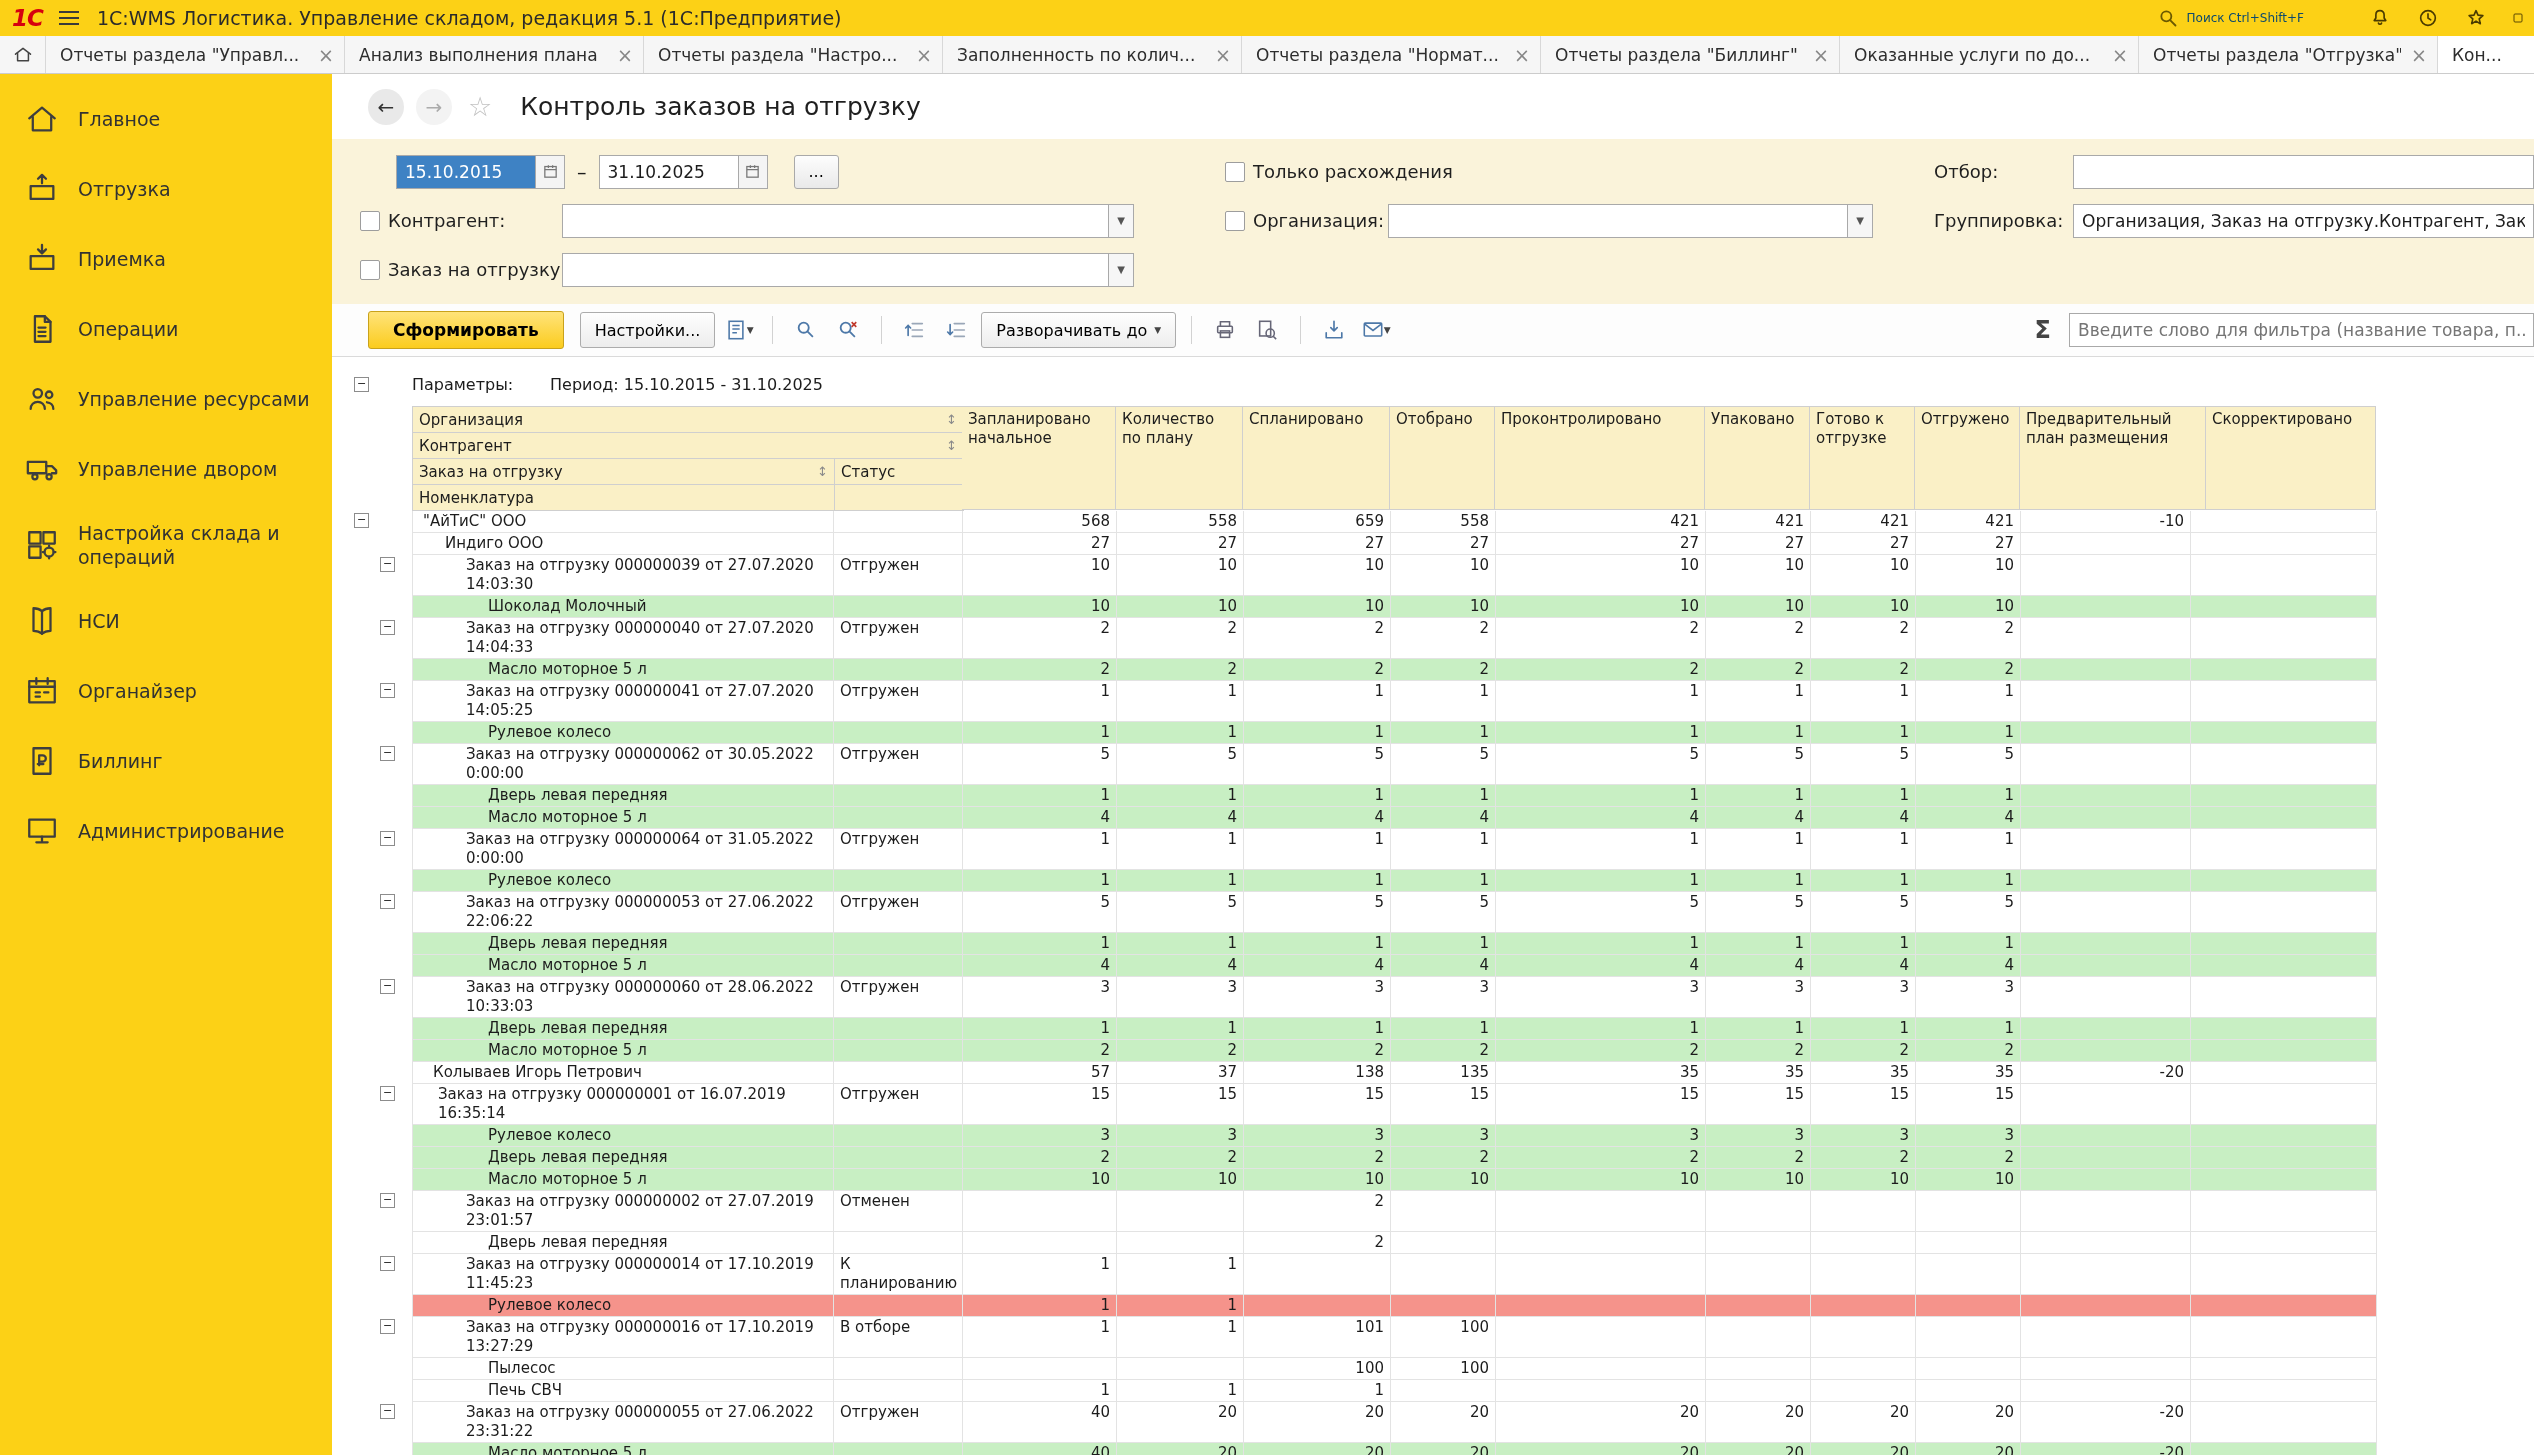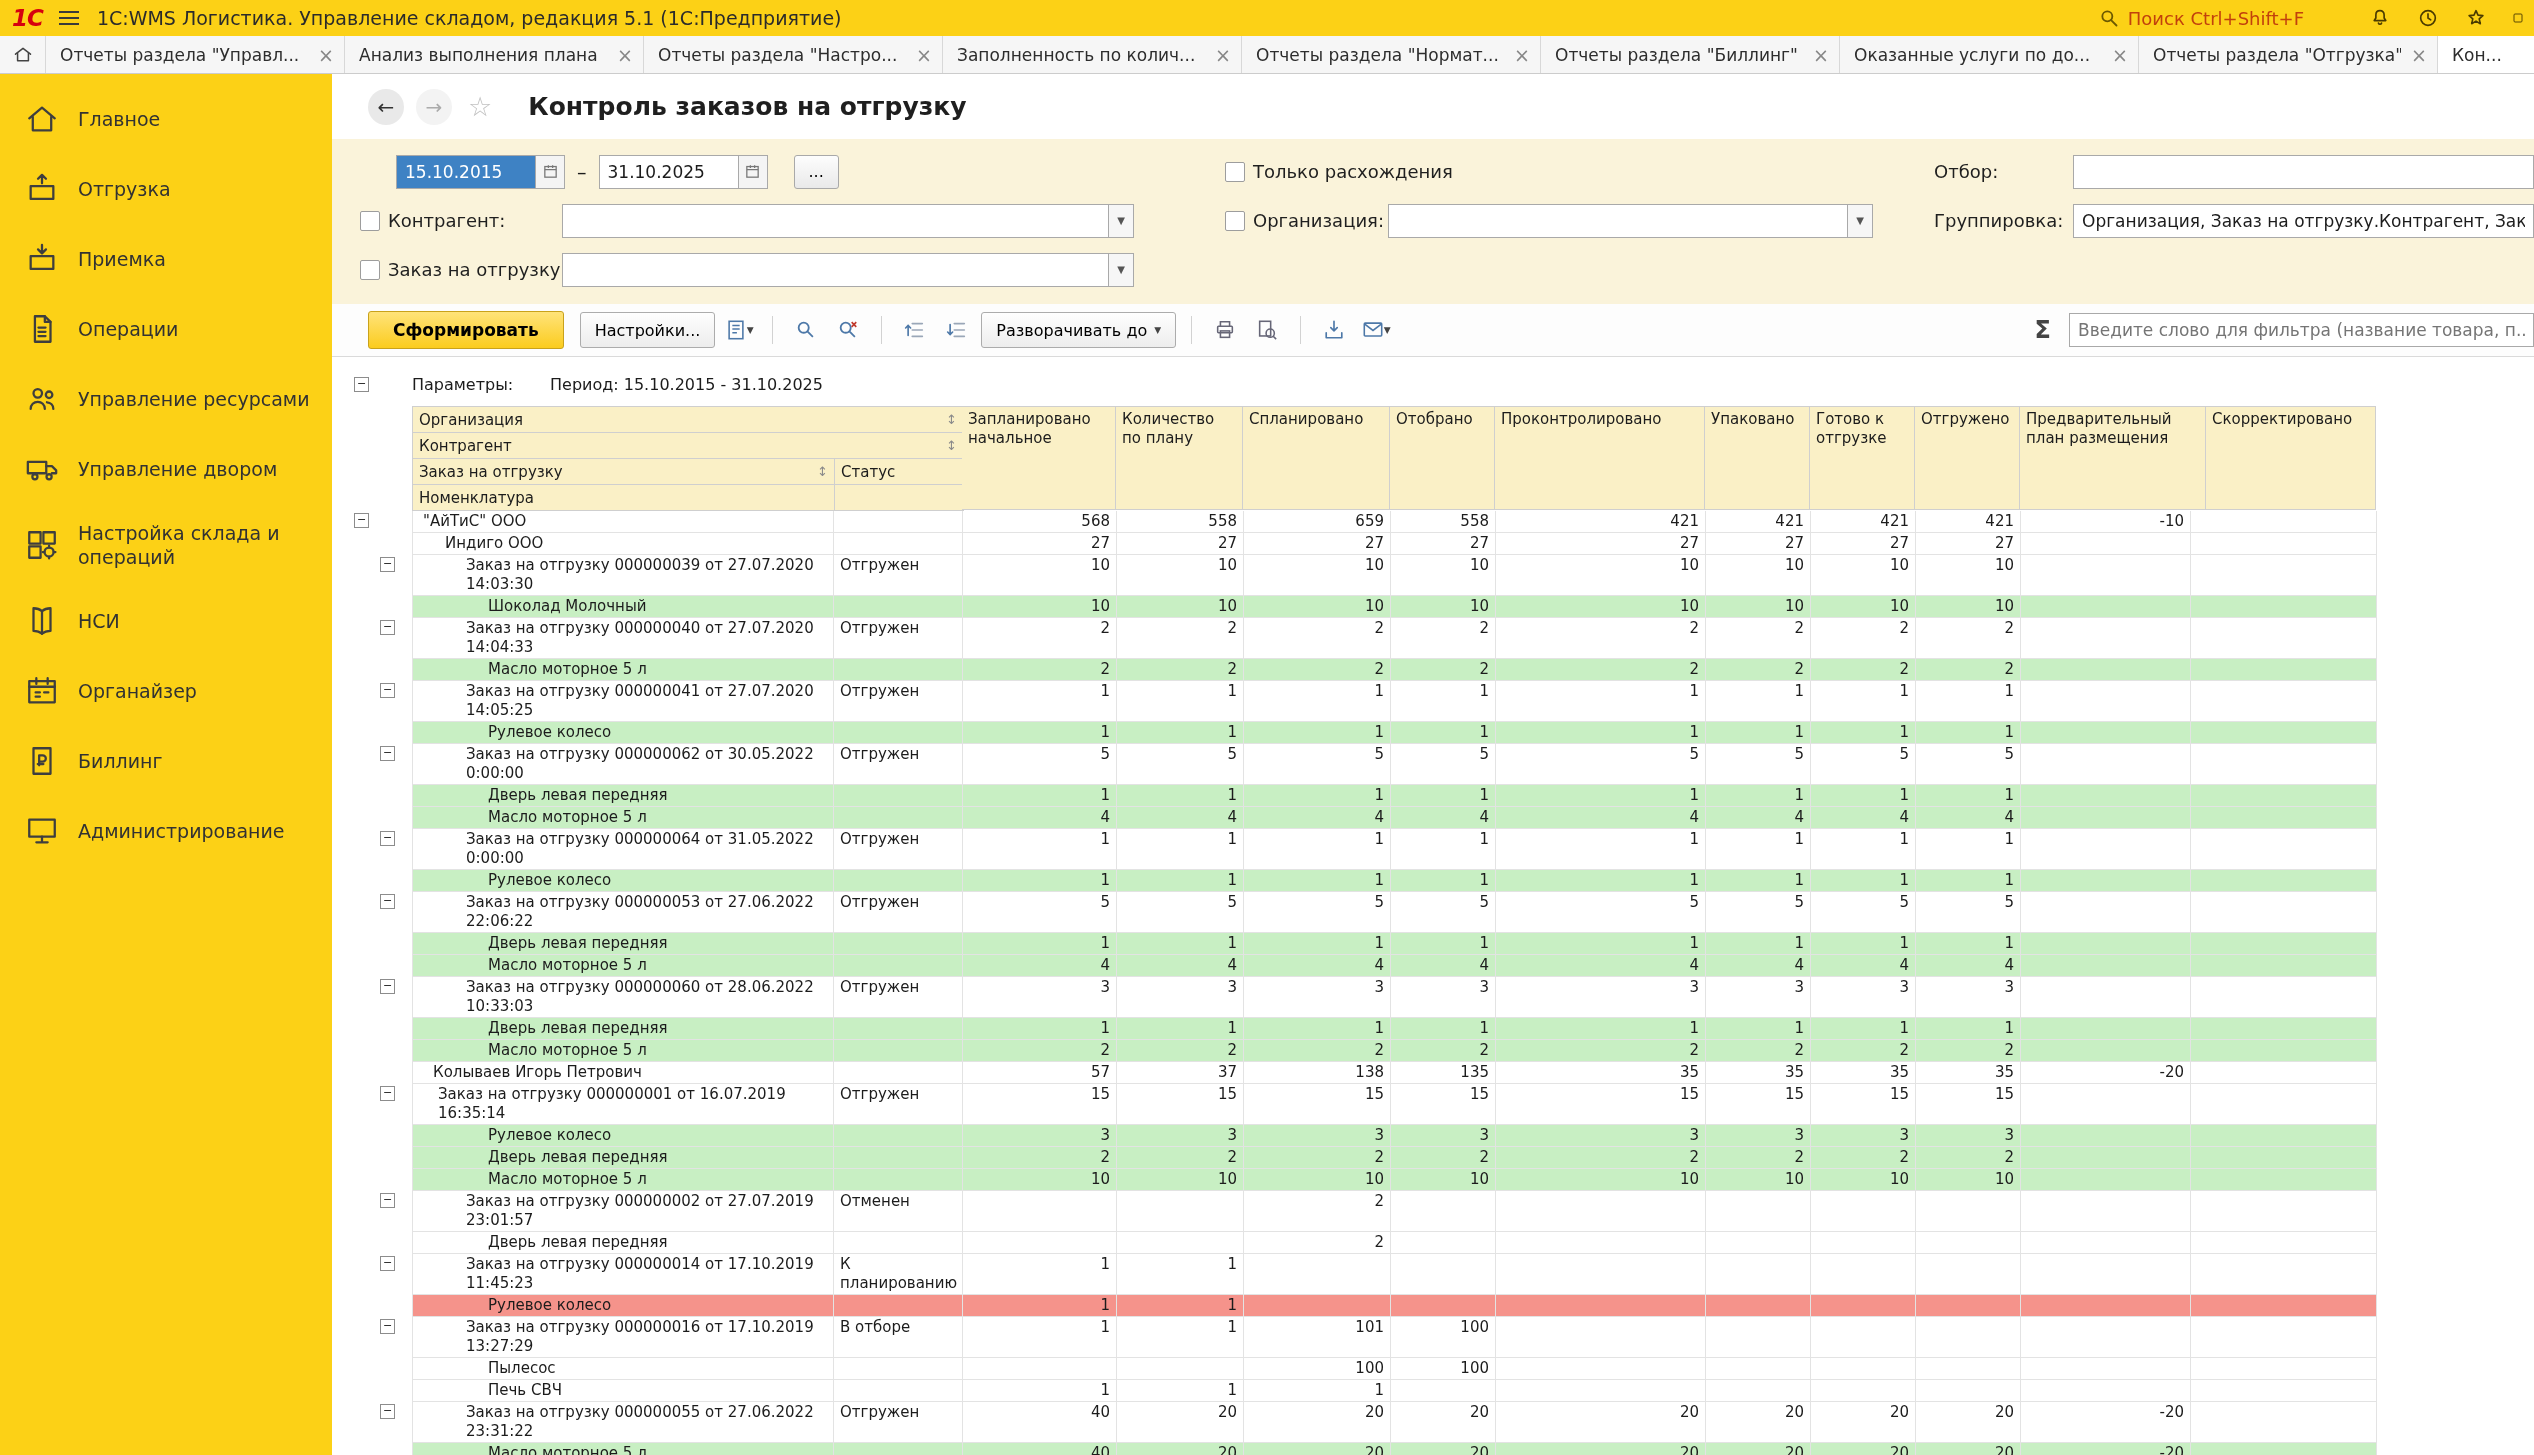--- a/index.html
+++ b/index.html
@@ -7,21 +7,21 @@
   body{font-family:"DejaVu Sans",sans-serif;background:#fff;color:#1c1c1c;}
 
   
   .topbar{height:36px;background:#FCD116;display:flex;align-items:center;justify-content:space-between;padding:0 10px 0 12px;}
   .tb-left{display:flex;align-items:center;}
   .logo{color:#D6000F;font-weight:bold;font-size:23px;font-style:italic;letter-spacing:-1px;}
   .burger{margin-left:16px;cursor:pointer;}
   .burger i{display:block;width:20px;height:2px;background:#3a3a3a;margin:4px 0;}
   .tb-title{font-size:19px;color:#2b2b2b;margin-left:18px;white-space:nowrap;}
   .tb-right{display:flex;align-items:center;gap:24px;}
-  .tb-search{display:flex;align-items:center;gap:9px;color:#c2410c;font-size:18px;margin-right:40px;cursor:pointer;}
+  .tb-search{display:flex;align-items:center;gap:9px;color:#0c4a6e;font-size:12px;margin-right:40px;cursor:pointer;}
   .tb-ico{width:24px;height:24px;display:flex;align-items:center;justify-content:center;cursor:pointer;}
   .tb-ico svg{width:22px;height:22px;}
   .half-cut{width:12px;overflow:hidden;}
 
   
   .tabbar{height:38px;background:#EDEDED;border-bottom:1px solid #CCCCCC;display:flex;align-items:stretch;overflow:hidden;}
   .home-tab{width:46px;flex:0 0 auto;display:flex;align-items:center;justify-content:center;background:#F6F6F6;border-right:1px solid #D8D8D8;cursor:pointer;}
   .home-tab svg{width:20px;height:20px;}
   .tabs{display:flex;flex:1;overflow:hidden;}
   .tab{width:299px;flex:0 0 auto;display:flex;align-items:center;padding:0 10px 0 14px;border-right:1px solid #D8D8D8;background:#F6F6F6;font-size:17px;color:#2d2d2d;cursor:pointer;}
@@ -38,21 +38,21 @@
   .sb-item .lbl{font-size:19px;color:#323232;line-height:24px;}
 
   .main{flex:1;min-width:0;display:flex;flex-direction:column;background:#fff;}
 
   
   .title-row{height:65px;display:flex;align-items:center;gap:12px;padding-left:36px;background:#fff;}
   .nav-btn{width:36px;height:36px;border-radius:50%;display:flex;align-items:center;justify-content:center;font-size:20px;cursor:pointer;}
   .back{background:#E9E9E9;color:#333;}
   .fwd{background:#F3F3F3;color:#ABABAB;}
   .fav-star{font-size:27px;color:#C2C2C2;margin:0 4px;cursor:pointer;}
-  .page-title{font-size:25px;font-weight:bold;color:#1f1f1f;margin-left:20px;white-space:nowrap;}
+  .page-title{font-size:25px;font-weight:normal;color:#1f1f1f;margin-left:12px;white-space:nowrap;}
 
   
   .filters{background:#FAF3DA;display:flex;padding:8px 0 10px 28px;}
   .frow{height:49px;display:flex;align-items:center;gap:8px;}
   .fcol1{width:861px;flex:0 0 auto;}
   .fcol2{width:713px;flex:0 0 auto;padding-left:4px;}
   .fcol3{flex:1;min-width:0;}
   .flabel{font-size:18px;color:#1f1f1f;white-space:nowrap;}
   .lab-w{width:166px;flex:0 0 auto;}
   .lab-o{width:127px;flex:0 0 auto;}

